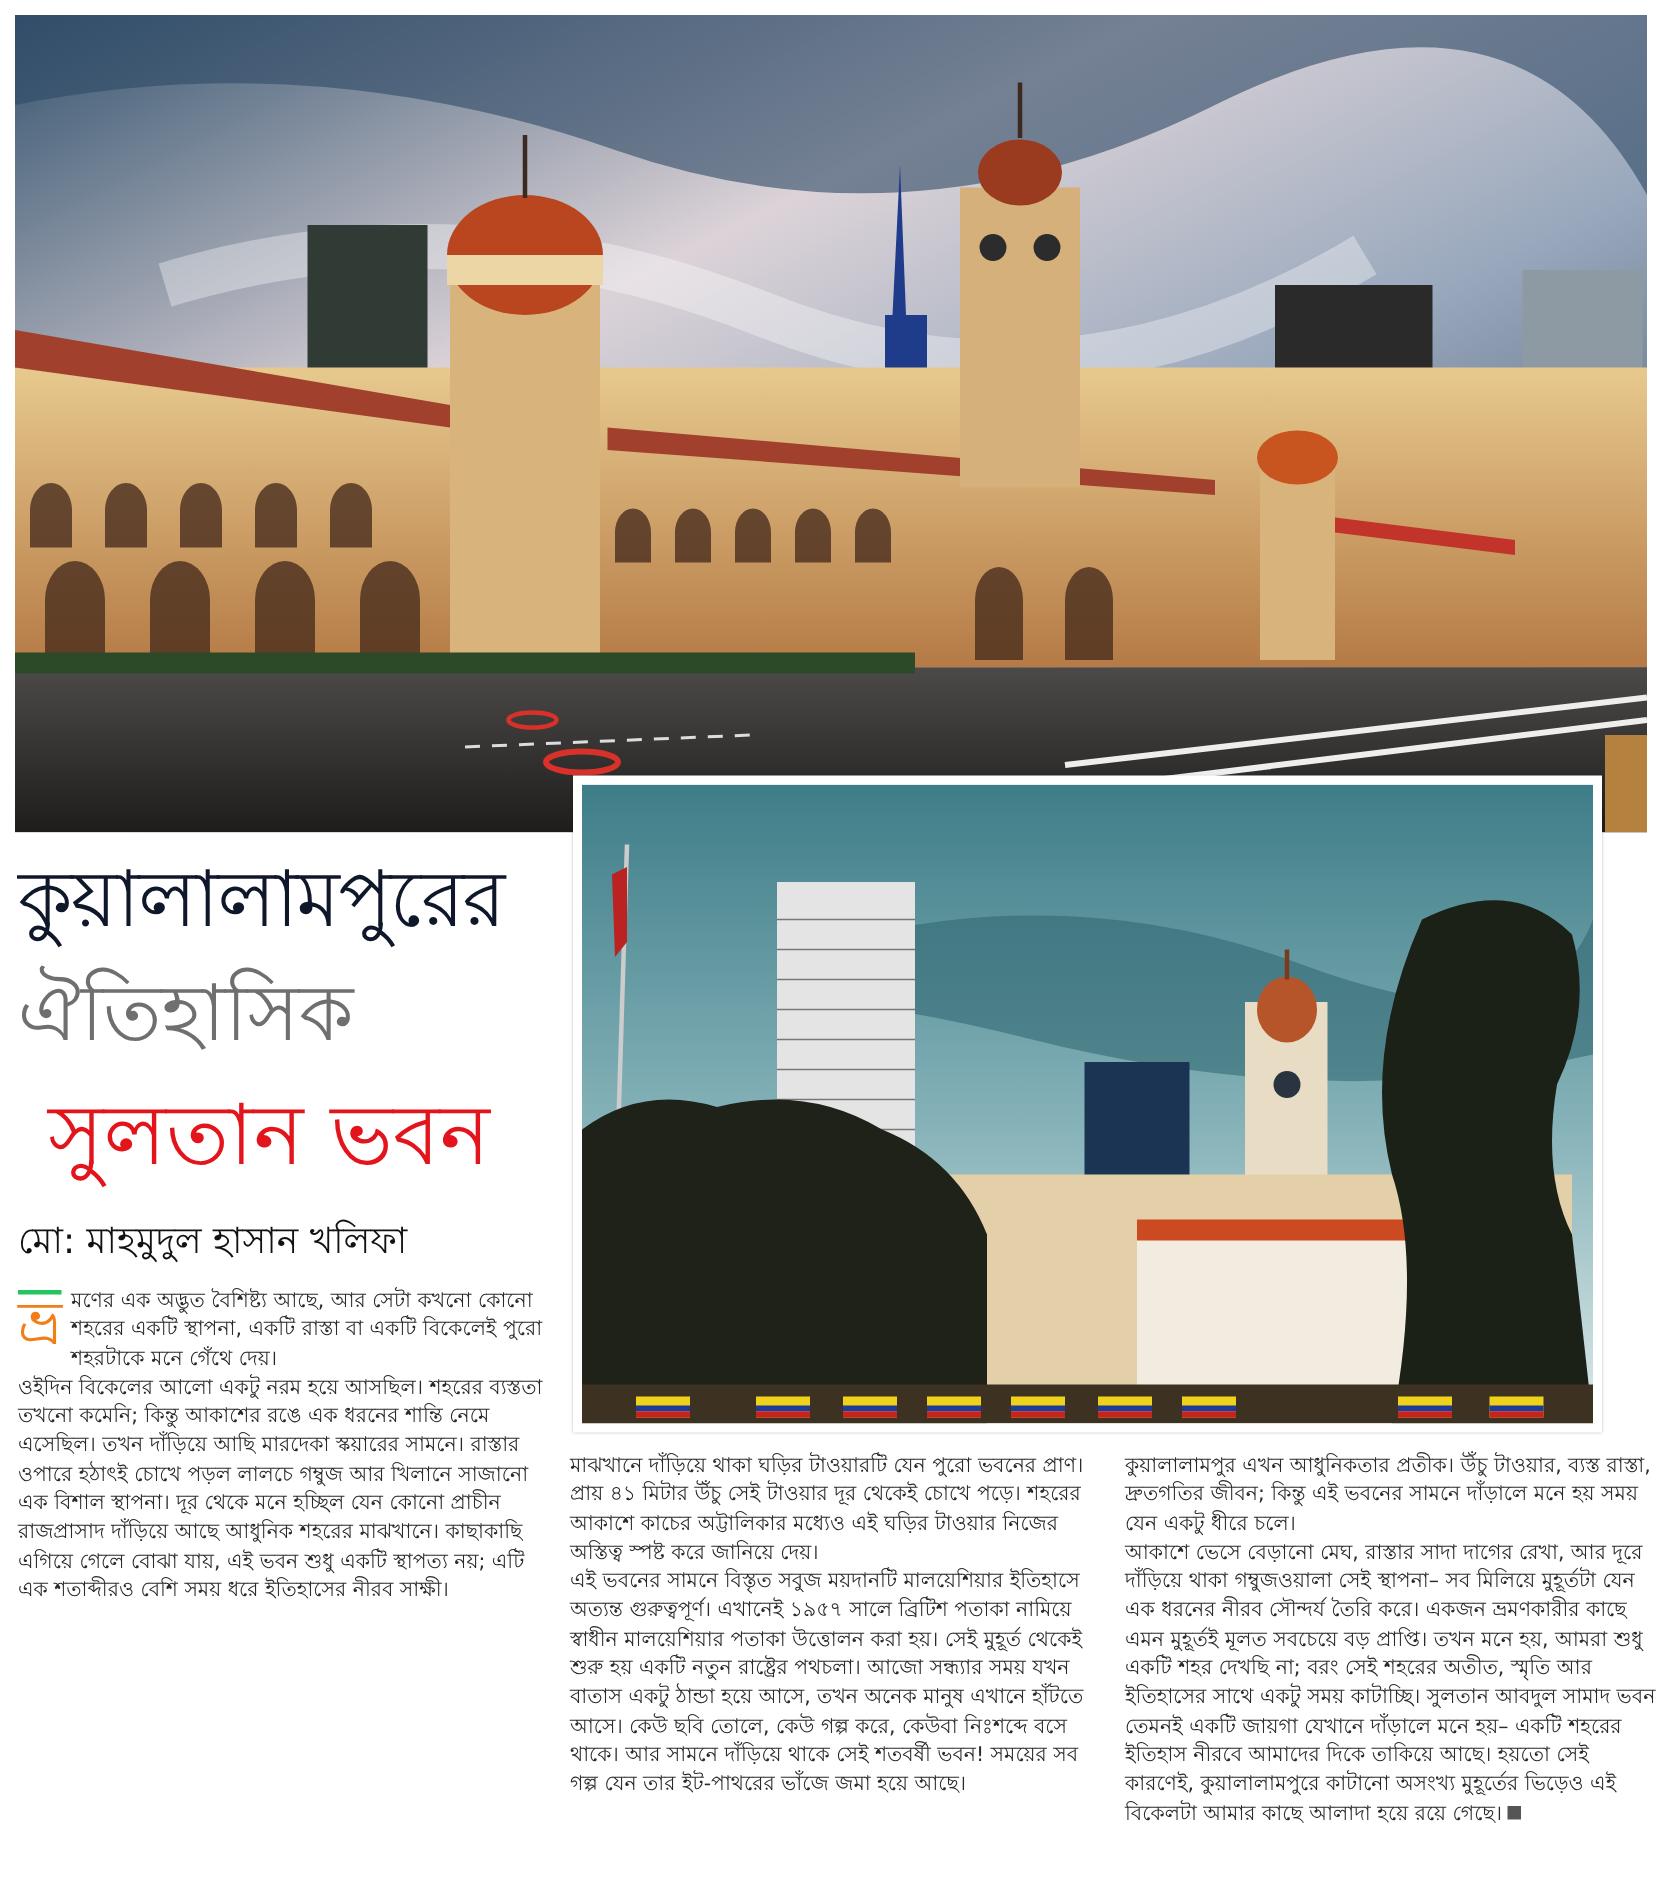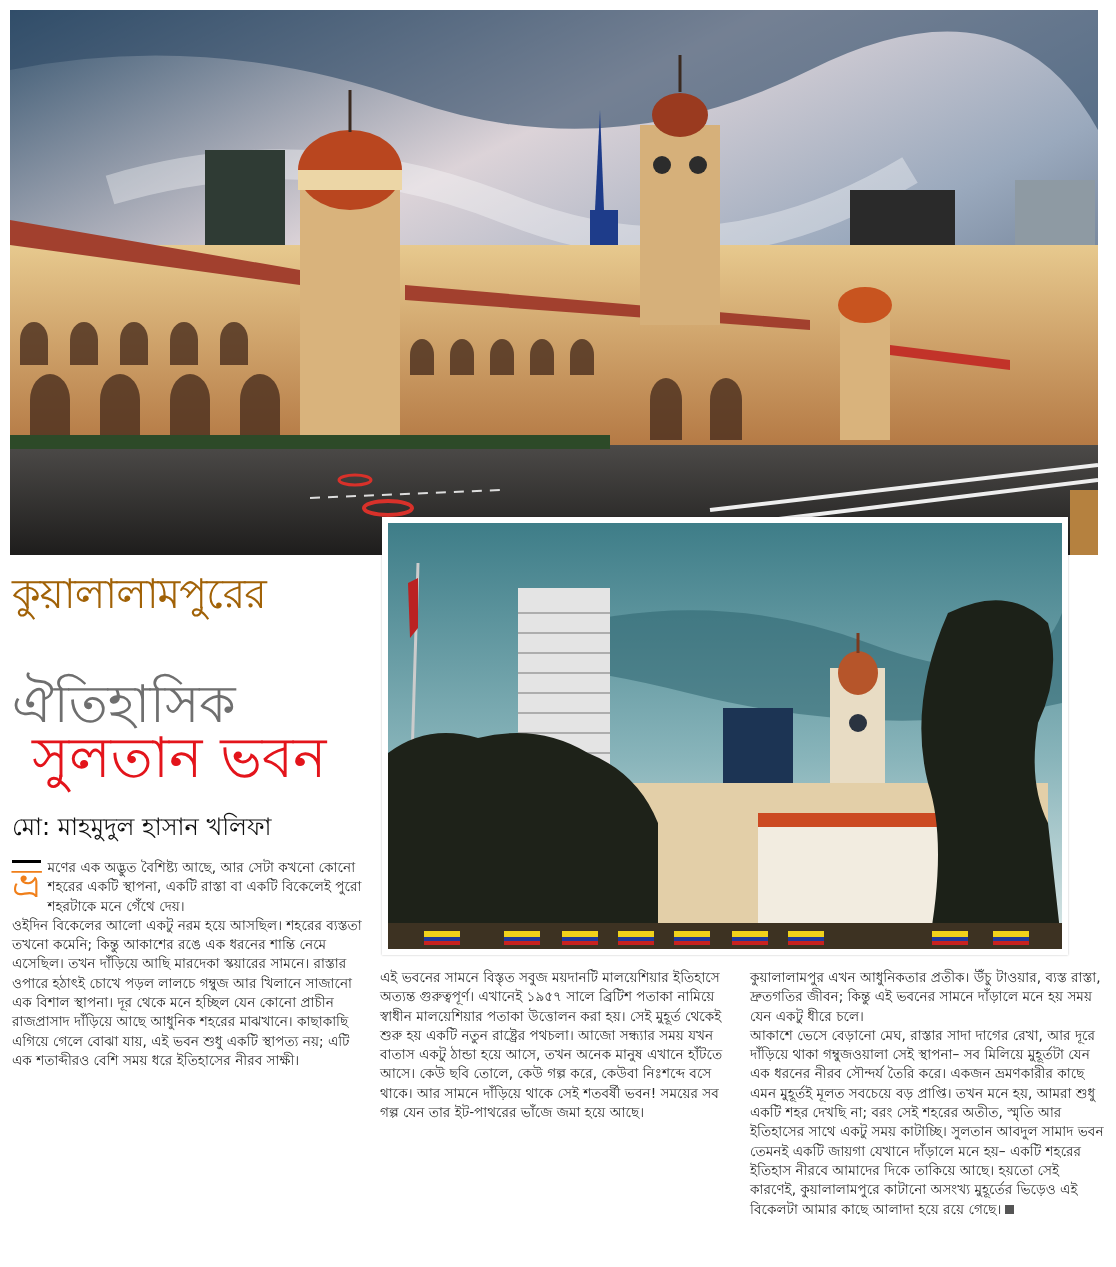--- a/index.html
+++ b/index.html
@@ -3,30 +3,30 @@
 <meta charset="utf-8">
 <style>
   html,body{margin:0;padding:0;background:#fff;}
   body{width:1116px;height:1267px;position:relative;overflow:hidden;font-family:"DejaVu Sans","Liberation Sans",sans-serif;color:#222;}
   .photo{position:absolute;overflow:hidden;}
   #hero{left:10px;top:10px;width:1088px;height:545px;}
   #hero svg,#inset-img svg{display:block;width:100%;height:100%;}
   #inset{left:382px;top:517px;width:686px;height:438px;background:#fff;box-shadow:0 0 2px rgba(0,0,0,.25);}
   #inset-img{position:absolute;left:6px;top:6px;width:674px;height:426px;overflow:hidden;}
   .headline{position:absolute;left:12px;width:360px;white-space:nowrap;line-height:1;}
-  .h1{top:574px;font-size:41px;color:#a16207;letter-spacing:-1px;}
-  .h2{top:650px;font-size:52px;color:#6f6f6f;margin-top:28px;}
+  .h1{top:574px;font-size:52px;color:#0f172a;letter-spacing:-1px;}
+  .h2{top:650px;font-size:52px;color:#6f6f6f;}
   .h3{top:730px;font-size:56px;color:#e3141b;margin-left:20px;}
   .byline{position:absolute;left:12px;top:808px;font-size:24px;color:#111;white-space:nowrap;text-align:center;}
   .col{position:absolute;font-size:13.6px;line-height:19.3px;color:#2a2a2a;}
   .col p{margin:0;}
   #col1{left:12px;top:858px;width:352px;}
   #col2{left:380px;top:968px;width:360px;}
   #col3{left:750px;top:968px;width:356px;}
-  .dropcap{float:left;font-size:40px;line-height:40px;color:#f07f1a;margin:2px 6px 0 0;border-top:3px solid #000000;padding-top:0;}
+  .dropcap{float:left;font-size:40px;line-height:40px;color:#f07f1a;margin:2px 6px 0 0;border-top:3px solid #22c55e;padding-top:0;}
   .endmark{display:inline-block;width:9px;height:9px;background:#555;margin-left:4px;vertical-align:middle;}
 </style>
 </head>
 <body>
 
 <div class="photo" id="hero">
   <svg viewBox="0 0 1088 545" preserveAspectRatio="none">
     <defs>
       <linearGradient id="sky1" x1="0" y1="0" x2="1" y2="1">
         <stop offset="0" stop-color="#34536e"></stop>
@@ -177,19 +177,20 @@
 <div class="headline h2">ঐতিহাসিক</div>
 <div class="headline h3">সুলতান ভবন</div>
 <div class="byline">মো: মাহমুদুল হাসান খলিফা</div>
 
 <div class="col" id="col1">
   <p><span class="dropcap">ভ্র</span><span>মণের এক অদ্ভুত বৈশিষ্ট্য আছে, আর সেটা কখনো কোনো শহরের একটি স্থাপনা, একটি রাস্তা বা একটি বিকেলেই পুরো শহরটাকে মনে গেঁথে দেয়।</span></p>
   <p>ওইদিন বিকেলের আলো একটু নরম হয়ে আসছিল। শহরের ব্যস্ততা তখনো কমেনি; কিন্তু আকাশের রঙে এক ধরনের শান্তি নেমে এসেছিল। তখন দাঁড়িয়ে আছি মারদেকা স্কয়ারের সামনে। রাস্তার ওপারে হঠাৎই চোখে পড়ল লালচে গম্বুজ আর খিলানে সাজানো এক বিশাল স্থাপনা। দূর থেকে মনে হচ্ছিল যেন কোনো প্রাচীন রাজপ্রাসাদ দাঁড়িয়ে আছে আধুনিক শহরের মাঝখানে। কাছাকাছি এগিয়ে গেলে বোঝা যায়, এই ভবন শুধু একটি স্থাপত্য নয়; এটি এক শতাব্দীরও বেশি সময় ধরে ইতিহাসের নীরব সাক্ষী।</p>
 </div>
 
 <div class="col" id="col2">
+  <p>মাঝখানে দাঁড়িয়ে থাকা ঘড়ির টাওয়ারটি যেন পুরো ভবনের প্রাণ। প্রায় ৪১ মিটার উঁচু সেই টাওয়ার দূর থেকেই চোখে পড়ে। শহরের আকাশে কাচের অট্টালিকার মধ্যেও এই ঘড়ির টাওয়ার নিজের অস্তিত্ব স্পষ্ট করে জানিয়ে দেয়।</p>
   <p>এই ভবনের সামনে বিস্তৃত সবুজ ময়দানটি মালয়েশিয়ার ইতিহাসে অত্যন্ত গুরুত্বপূর্ণ। এখানেই ১৯৫৭ সালে ব্রিটিশ পতাকা নামিয়ে স্বাধীন মালয়েশিয়ার পতাকা উত্তোলন করা হয়। সেই মুহূর্ত থেকেই শুরু হয় একটি নতুন রাষ্ট্রের পথচলা। আজো সন্ধ্যার সময় যখন বাতাস একটু ঠান্ডা হয়ে আসে, তখন অনেক মানুষ এখানে হাঁটতে আসে। কেউ ছবি তোলে, কেউ গল্প করে, কেউবা নিঃশব্দে বসে থাকে। আর সামনে দাঁড়িয়ে থাকে সেই শতবর্ষী ভবন! সময়ের সব গল্প যেন তার ইট-পাথরের ভাঁজে জমা হয়ে আছে।</p>
 </div>
 
 <div class="col" id="col3">
   <p>কুয়ালালামপুর এখন আধুনিকতার প্রতীক। উঁচু টাওয়ার, ব্যস্ত রাস্তা, দ্রুতগতির জীবন; কিন্তু এই ভবনের সামনে দাঁড়ালে মনে হয় সময় যেন একটু ধীরে চলে।</p>
   <p><span>আকাশে ভেসে বেড়ানো মেঘ, রাস্তার সাদা দাগের রেখা, আর দূরে দাঁড়িয়ে থাকা গম্বুজওয়ালা সেই স্থাপনা– সব মিলিয়ে মুহূর্তটা যেন এক ধরনের নীরব সৌন্দর্য তৈরি করে। একজন ভ্রমণকারীর কাছে এমন মুহূর্তই মূলত সবচেয়ে বড় প্রাপ্তি। তখন মনে হয়, আমরা শুধু একটি শহর দেখছি না; বরং সেই শহরের অতীত, স্মৃতি আর ইতিহাসের সাথে একটু সময় কাটাচ্ছি। সুলতান আবদুল সামাদ ভবন তেমনই একটি জায়গা যেখানে দাঁড়ালে মনে হয়– একটি শহরের ইতিহাস নীরবে আমাদের দিকে তাকিয়ে আছে। হয়তো সেই কারণেই, কুয়ালালামপুরে কাটানো অসংখ্য মুহূর্তের ভিড়েও এই বিকেলটা আমার কাছে আলাদা হয়ে রয়ে গেছে।</span><span class="endmark"></span></p>
 </div>
 
 </body></html>

